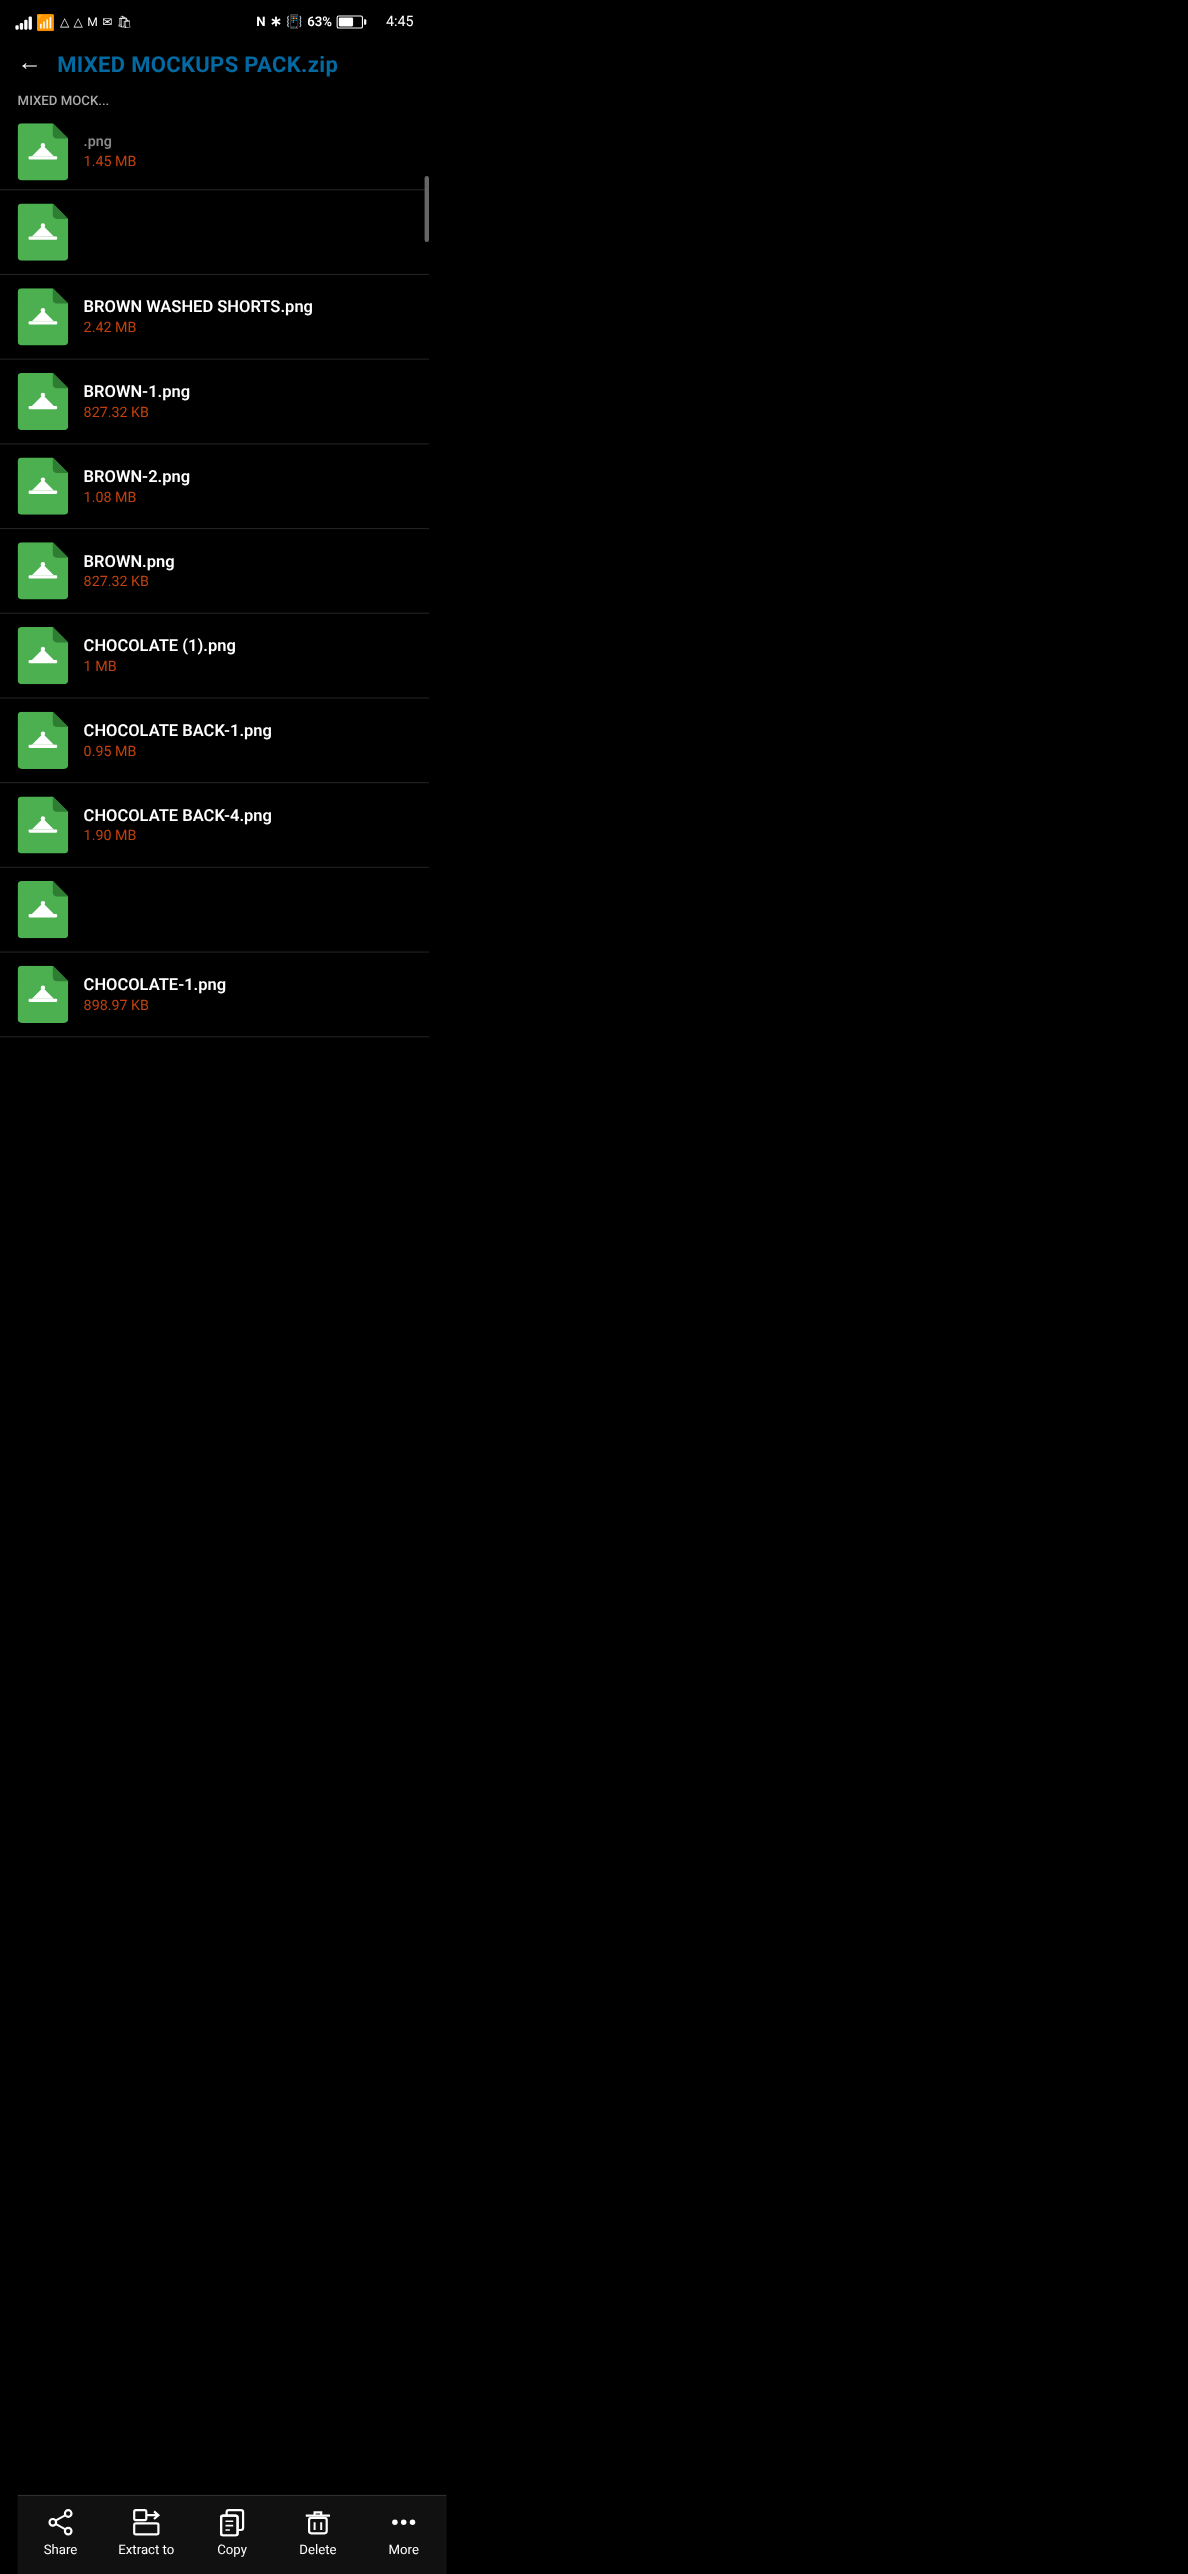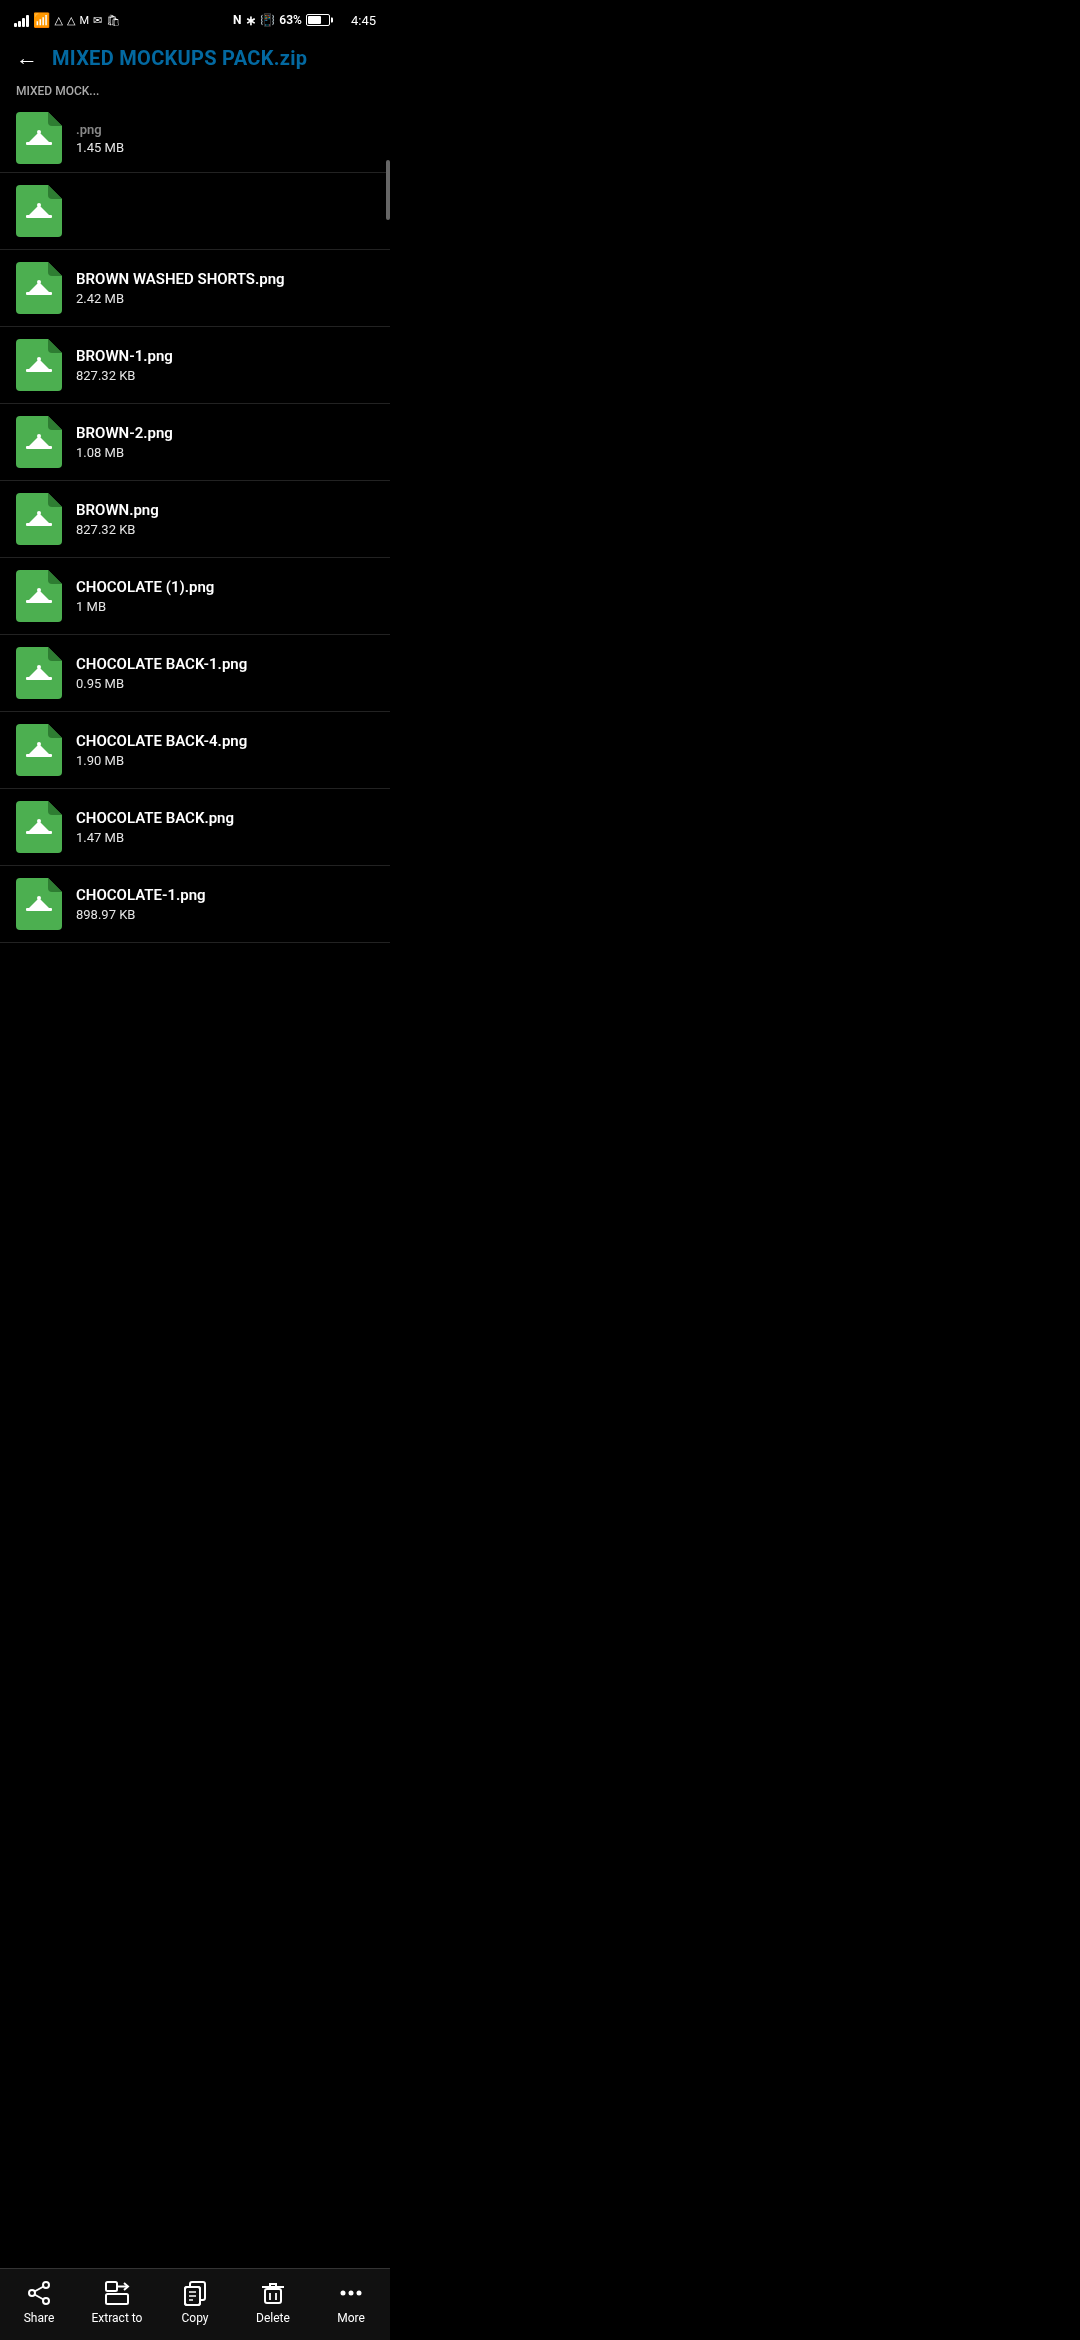--- a/index.html
+++ b/index.html
@@ -156,28 +156,28 @@
 
     .file-name {
       font-size: 15px;
       font-weight: 600;
       color: #fff;
       margin-bottom: 3px;
     }
 
     .file-size {
       font-size: 13px;
-      color: #e5e5e5;
+      color: #c2410c;
     }
 
     
     .bottom-toolbar {
       position: fixed;
       bottom: 0;
-      left: 0;
+      left: 16px;
       width: 390px;
       background: #111;
       border-top: 1px solid #333;
       display: flex;
       justify-content: space-between;
       align-items: center;
       padding: 10px 0 16px;
       height: 72px;
     }
 
@@ -409,24 +409,20 @@
         <svg viewBox="0 0 46 52" xmlns="http://www.w3.org/2000/svg">
           <path d="M4 0 H32 L46 14 V48 Q46 52 42 52 H4 Q0 52 0 48 V4 Q0 0 4 0Z" fill="#4CAF50"></path>
           <path d="M32 0 L46 14 H36 Q32 14 32 10Z" fill="#2E7D32"></path>
           <g fill="white">
             <rect x="10" y="30" width="26" height="3" rx="1"></rect>
             <polygon points="23,20 13,30 33,30"></polygon>
             <circle cx="23" cy="20" r="2"></circle>
           </g>
         </svg>
       </div>
-      <div class="file-info">
-        <div class="file-name">CHOCOLATE BACK.png</div>
-        <div class="file-size">1.47 MB</div>
-      </div>
     </div>
       <div class="file-item">
       <div class="file-icon">
         <svg viewBox="0 0 46 52" xmlns="http://www.w3.org/2000/svg">
           <path d="M4 0 H32 L46 14 V48 Q46 52 42 52 H4 Q0 52 0 48 V4 Q0 0 4 0Z" fill="#4CAF50"></path>
           <path d="M32 0 L46 14 H36 Q32 14 32 10Z" fill="#2E7D32"></path>
           <g fill="white">
             <rect x="10" y="30" width="26" height="3" rx="1"></rect>
             <polygon points="23,20 13,30 33,30"></polygon>
             <circle cx="23" cy="20" r="2"></circle>

